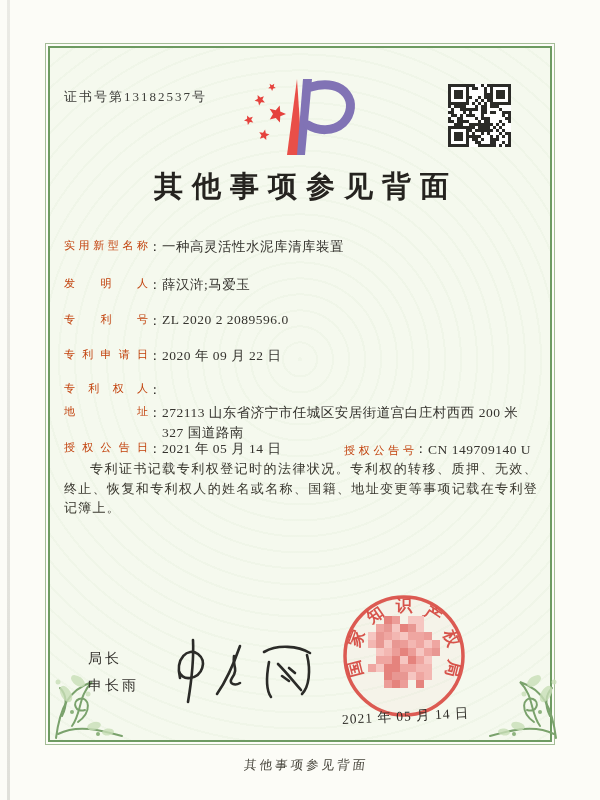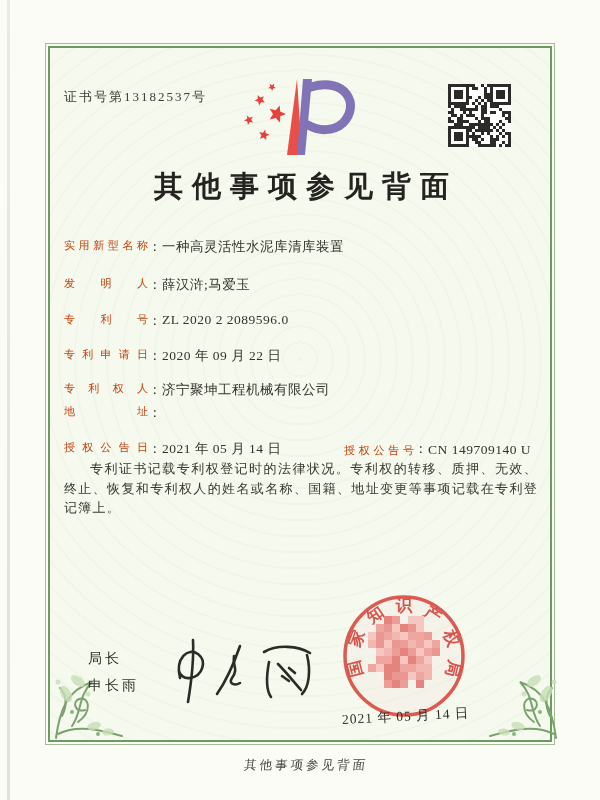--- a/index.html
+++ b/index.html
@@ -387,25 +387,28 @@
     <span class="fvalue">ZL 2020 2 2089596.0</span>
   </div>
   <div class="frow" style="top:347px">
     <span class="flabel">专利申请日</span>
       <span class="fcolon">：</span>
     <span class="fvalue">2020 年 09 月 22 日</span>
   </div>
   <div class="frow" style="top:381px">
     <span class="flabel">专利权人</span>
       <span class="fcolon">：</span>
-    <span class="fvalue">济宁聚坤工程机械有限公司</span>
   </div>
   <div class="frow" style="top:404px">
     <span class="flabel">地址</span>
       <span class="fcolon">：</span>
+    <span class="fvalue">
+      <span>272113 山东省济宁市任城区安居街道宫白庄村西西 200 米</span>
+      <div class="addr2">327 国道路南</div>
+    </span>
   </div>
   <div class="frow" style="top:440px;position:absolute">
     <span class="flabel">授权公告日</span>
       <span class="fcolon">：</span>
     <span class="fvalue">2021 年 05 月 14 日</span>
     <span class="grant-pair2">
       <span class="flabel">授权公告号</span>
         <span class="fcolon">：</span>
       <span class="fvalue">CN 149709140 U</span>
     </span>

